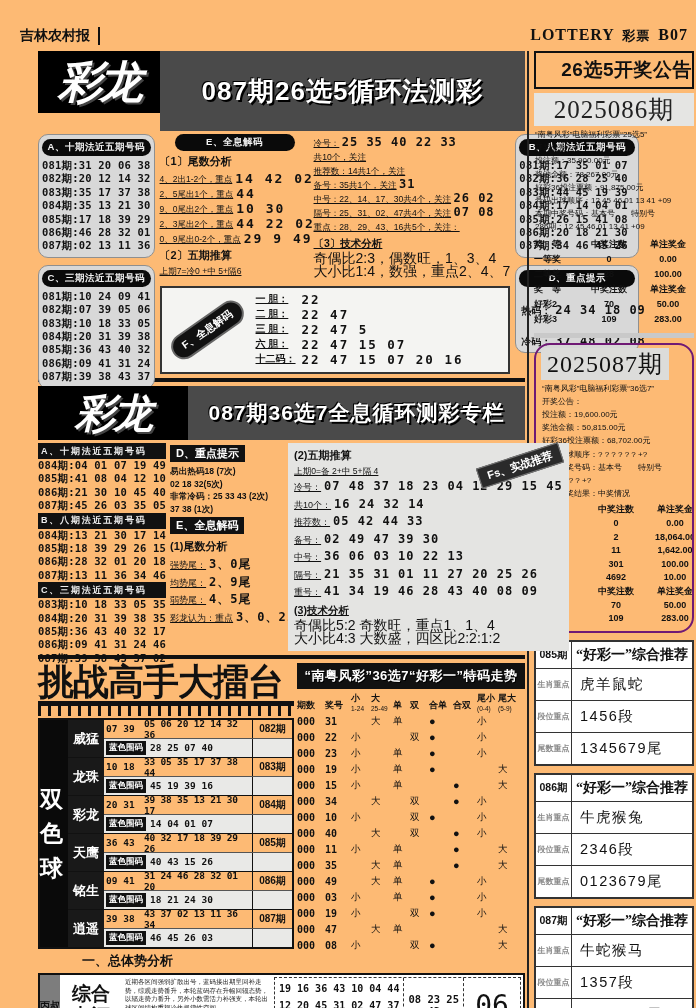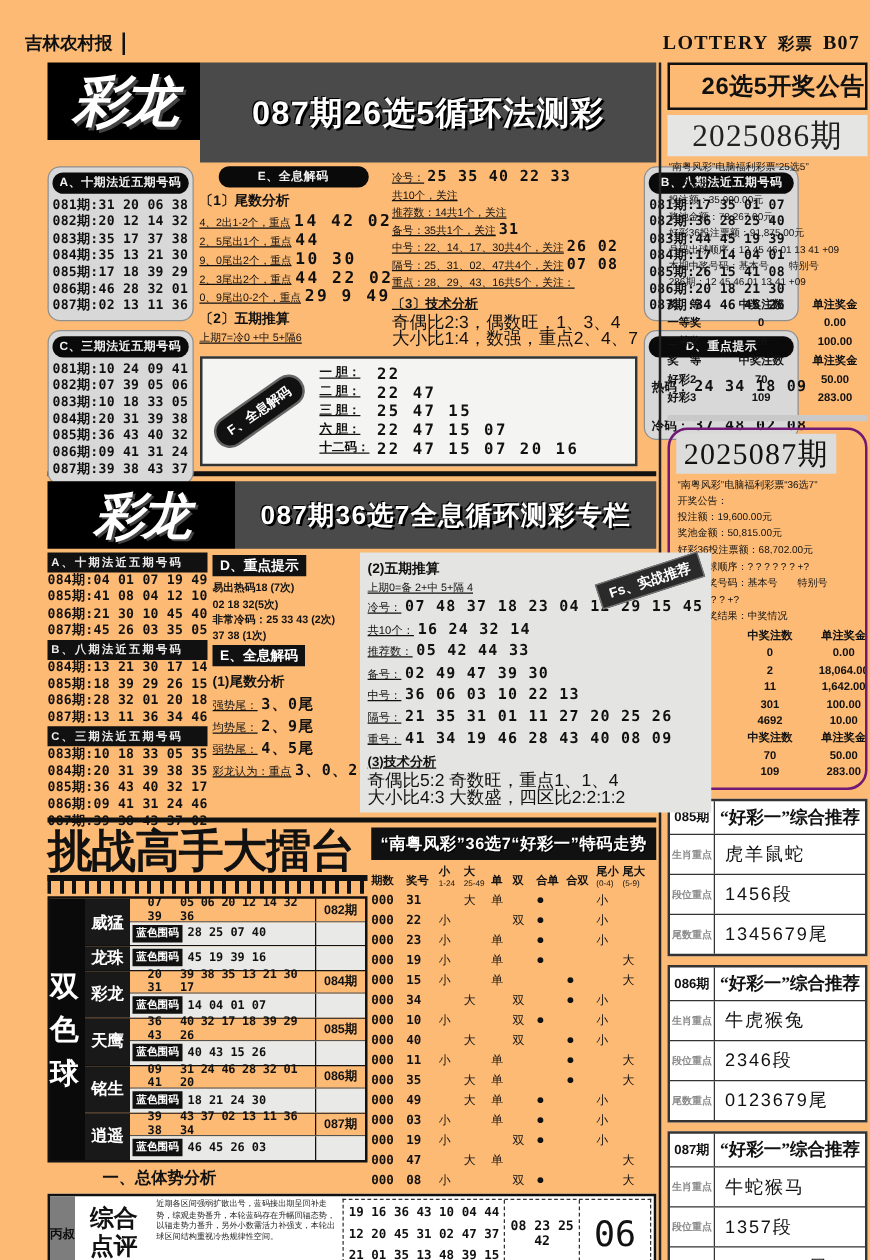--- a/index.html
+++ b/index.html
@@ -74,21 +74,21 @@
   .arena-title{font-family:"Liberation Serif",serif;font-weight:bold;font-size:36px;white-space:nowrap;letter-spacing:-1px;line-height:38px}
   .comb{height:15px;background:linear-gradient(#111 0 5px,transparent 5px),repeating-linear-gradient(90deg,#111 0 3px,transparent 3px 10px);margin-bottom:2px}
   .arena-table{border:2px solid #111;display:flex}
   .rb-label{width:28px;background:#0a0a0a;color:#fff;display:flex;flex-direction:column;align-items:center;justify-content:center;font-size:23px;font-weight:bold;line-height:1.5}
   .arena-rows{flex:1}
   .exp{display:flex;border-bottom:1.5px solid #111}
   .exp:last-child{border-bottom:none}
   .exp-name{width:36px;background:#191919;color:#fff;display:flex;align-items:center;justify-content:center;font-size:13px;font-weight:bold}
   .exp-body{flex:1}
   .exp-r1{display:flex;align-items:center;height:18.5px;border-bottom:1px solid #555}
-  .exp-reds{width:40px;font-family:"DejaVu Sans Mono",monospace;font-size:9.5px;font-weight:bold;padding-left:14px}
+  .exp-reds{width:40px;font-family:"DejaVu Sans Mono",monospace;font-size:9.5px;font-weight:bold;padding-left:2px}
   .exp-nums{flex:1;font-family:"DejaVu Sans Mono",monospace;font-size:9.5px;font-weight:bold;letter-spacing:-0.2px}
   .exp-issue{width:40px;border-left:1.5px solid #111;font-size:10px;font-weight:bold;text-align:center;height:100%;display:flex;align-items:center;justify-content:center}
   .exp-r2{display:flex;align-items:center;height:18.5px;background:#e9e9e7}
   .blue-lbl{background:#111;color:#fff;font-size:8.5px;font-weight:bold;padding:1px 3px;margin:0 4px 0 2px;white-space:nowrap}
   .exp-blues{flex:1;font-family:"DejaVu Sans Mono",monospace;font-size:9.5px;font-weight:bold}
   .exp-sp2{width:40px;border-left:1.5px solid #111;height:100%}
   .arena-note{font-weight:bold;font-size:13px;margin:3px 0 0 44px}
   
   .trend{flex:1;padding-left:3px}
   .trend-title{background:#111;color:#fff;font-weight:bold;font-size:13px;text-align:center;padding:4px 0;white-space:nowrap;text-shadow:1px 1px 0 #000;letter-spacing:0.5px}
@@ -264,21 +264,21 @@
               <div class="f-line">
                   <span class="lbl">一 胆：</span>
                   <span class="big">22</span>
                 </div>
                   <div class="f-line">
                   <span class="lbl">二 胆：</span>
                   <span class="big">22 47</span>
                 </div>
                   <div class="f-line">
                   <span class="lbl">三 胆：</span>
-                  <span class="big">25 47 15</span>
+                  <span class="big">22 47 5</span>
                 </div>
                   <div class="f-line">
                   <span class="lbl">六 胆：</span>
                   <span class="big">22 47 15 07</span>
                 </div>
                   <div class="f-line">
                   <span class="lbl">十二码：</span>
                   <span class="big">22 47 15 07 20 16</span>
                 </div>
                 </div>
@@ -447,20 +447,25 @@
                   <div class="exp-r2">
                     <span class="blue-lbl">蓝色围码</span>
                     <span class="exp-blues">28 25 07 40</span>
                     <span class="exp-sp2"></span>
                   </div>
                 </div>
               </div>
                 <div class="exp">
                 <div class="exp-name">龙珠</div>
                 <div class="exp-body">
+                  <div class="exp-r1">
+                    <span class="exp-reds">10 18</span>
+                    <span class="exp-nums">33 05 35 17 37 38 44</span>
+                    <span class="exp-issue">083期</span>
+                  </div>
                   <div class="exp-r2">
                     <span class="blue-lbl">蓝色围码</span>
                     <span class="exp-blues">45 19 39 16</span>
                     <span class="exp-sp2"></span>
                   </div>
                 </div>
               </div>
                 <div class="exp">
                 <div class="exp-name">彩龙</div>
                 <div class="exp-body">

